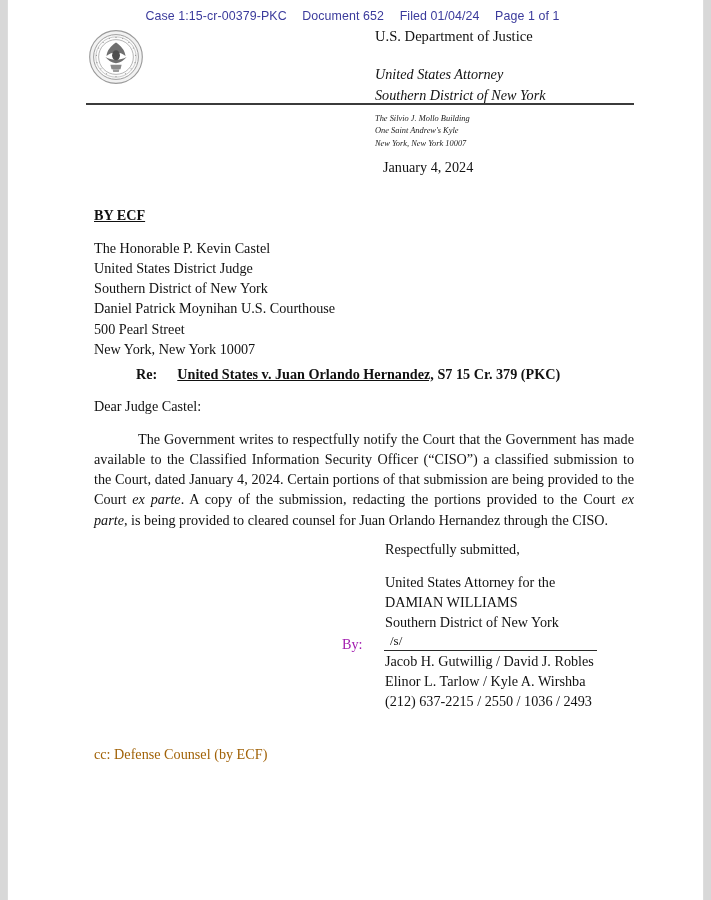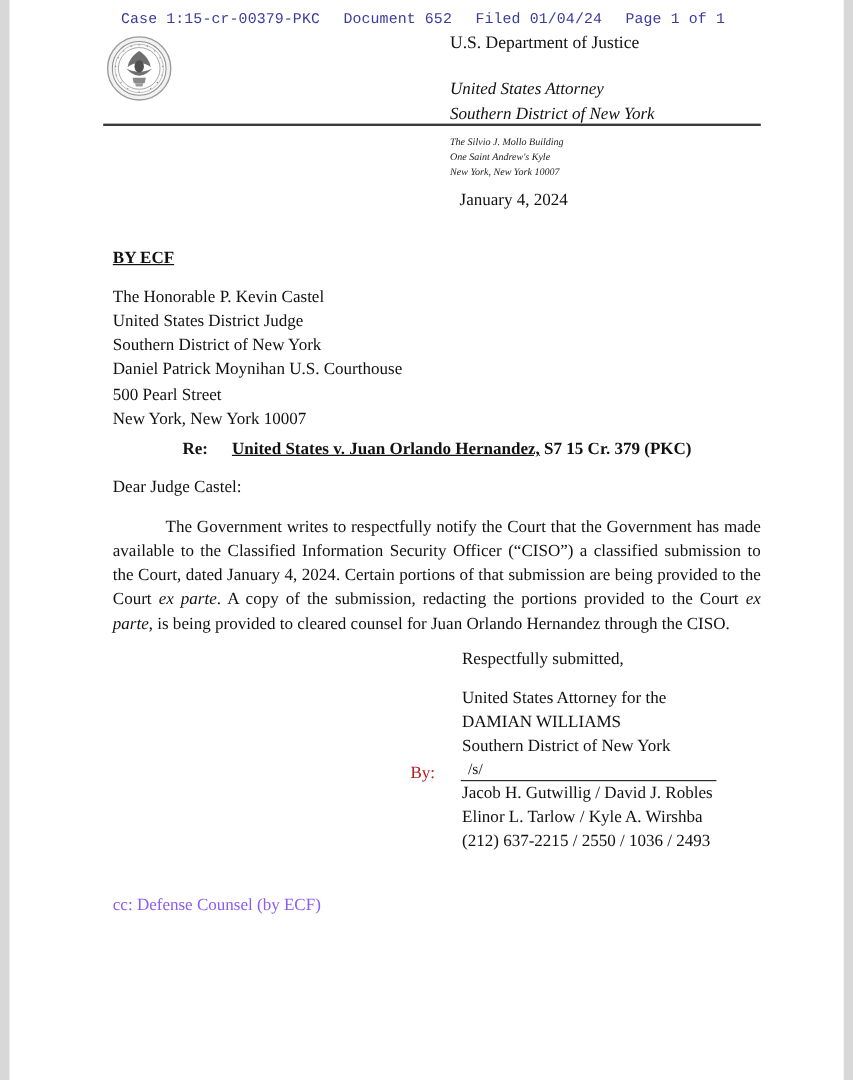--- a/index.html
+++ b/index.html
@@ -22,21 +22,21 @@
     background: #ffffff;
     box-shadow: 0 0 0 0.5px #e2e2e2;
   }
   
   .ecf-stamp {
     position: absolute;
     left: 0;
     top: 9px;
     width: 695px;
     text-align: center;
-    font-family: Liberation Mono, monospace;
+    font-family: Liberation Sans, sans-serif;
     font-size: 12.4px;
     color: #3b3b9c;
     letter-spacing: 0.1px;
     white-space: nowrap;
   }
   .ecf-stamp span { margin: 0 6px; }
   .ecf-stamp span:first-child { margin-left: 0; }
 
   
   .seal {
@@ -111,21 +111,20 @@
     color: #111;
   }
   .re-line {
     position: absolute;
     left: 128px;
     top: 366px;
     font-size: 14.2px;
     font-weight: bold;
     color: #111;
     white-space: nowrap;
-    margin-left: 16px;
   }
   .re-label { margin-right: 20px; }
   .re-case { text-decoration: underline; }
   .salutation {
     position: absolute;
     left: 86px;
     top: 398px;
     font-size: 14.2px;
     color: #111;
   }
@@ -156,21 +155,21 @@
     top: 572px;
     font-size: 14.2px;
     line-height: 1.42;
     color: #111;
   }
   .by-label {
     position: absolute;
     left: 334px;
     top: 636px;
     font-size: 14.2px;
-    color: #b91c1c;
+    color: #a21caf;
   }
   .sig-slash {
     position: absolute;
     left: 376px;
     top: 633px;
     width: 213px;
     font-size: 13px;
     color: #111;
     padding-left: 6px;
     border-bottom: 1px solid #2a2a2a;
@@ -183,21 +182,21 @@
     top: 651px;
     font-size: 14.2px;
     line-height: 1.42;
     color: #111;
   }
   .cc-line {
     position: absolute;
     left: 86px;
     top: 746px;
     font-size: 14.2px;
-    color: #8b5cf6;
+    color: #a16207;
   }
 </style>
 </head>
 <body>
 
 <div class="page">
 
   <div class="ecf-stamp">
     <span>Case 1:15-cr-00379-PKC</span>
     <span>Document 652</span>

